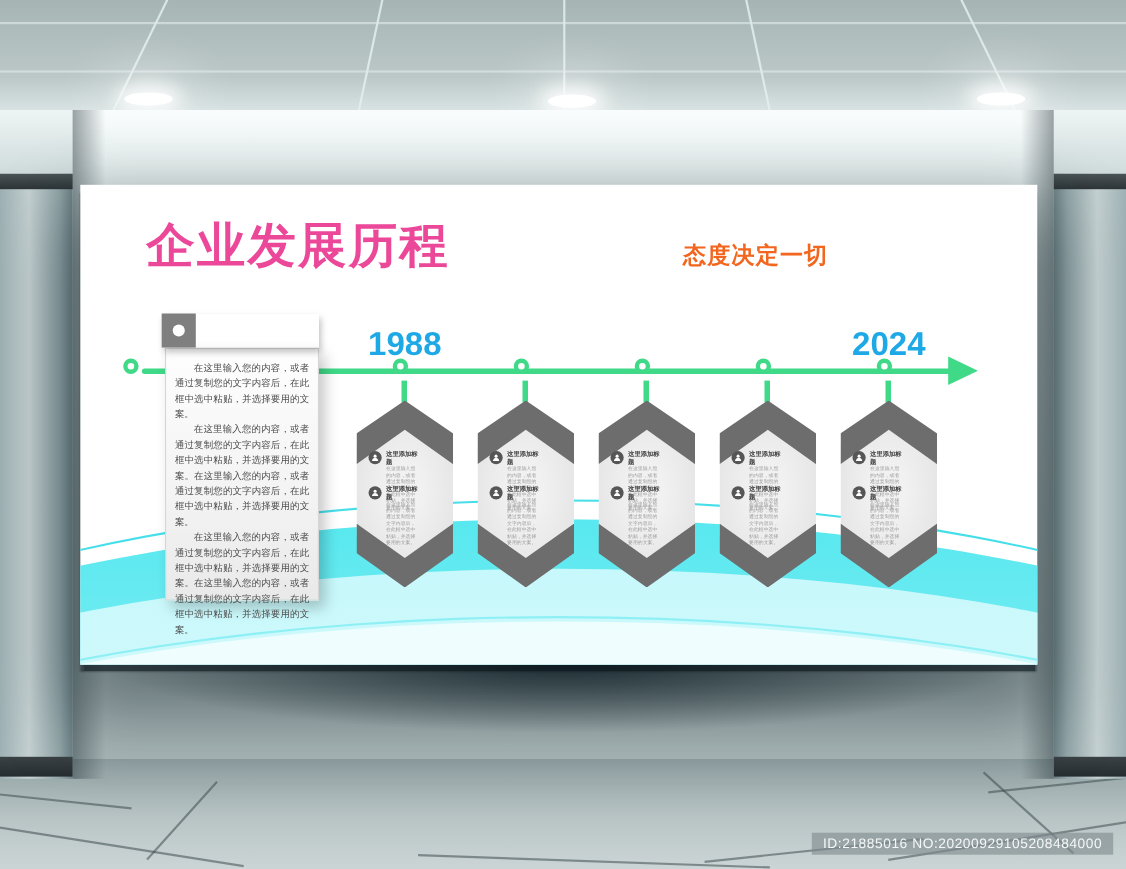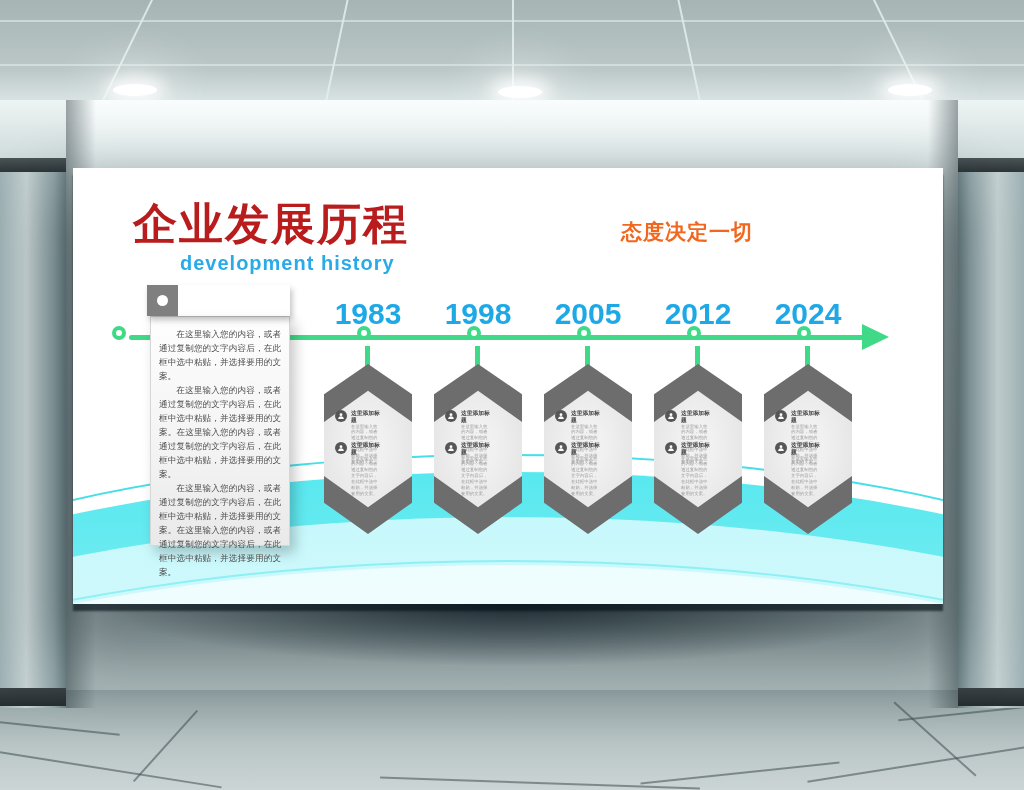--- a/index.html
+++ b/index.html
@@ -38,21 +38,21 @@
          box-shadow:0 7px 2px rgba(8,20,26,.65),0 36px 60px 14px rgba(16,34,40,.45);}
 
   
   .arc{position:absolute;border-radius:50%;}
   .arc.line1{left:-365px;top:286px;width:1600px;height:560px;border:2px solid #46dfe9;background:transparent;z-index:1;}
   .arc.band1{left:-415px;top:304px;width:1700px;height:600px;background:linear-gradient(180deg,#58e8ef 0%,#8ff0f5 45%);z-index:1;}
   .arc.band2{left:-465px;top:349px;width:1800px;height:640px;background:linear-gradient(180deg,#c7f8fb 0%,#e3fcfd 50%);z-index:1;}
   .arc.line2{left:-515px;top:392px;width:1900px;height:700px;border:2px solid #8ef0f5;background:transparent;z-index:1;}
   .arc.band3{left:-515px;top:397px;width:1900px;height:700px;background:linear-gradient(180deg,#eefdfe 0%,#ffffff 45%);z-index:1;}
 
-  .btitle{position:absolute;left:60px;top:34px;z-index:3;font-size:44px;font-weight:900;letter-spacing:2px;color:#b91c1c;line-height:1;}
+  .btitle{position:absolute;left:60px;top:34px;z-index:3;font-size:44px;font-weight:900;letter-spacing:2px;color:#ec4899;line-height:1;}
   .bsub{position:absolute;left:107px;top:84px;z-index:3;font-size:20px;font-weight:bold;letter-spacing:1px;color:#2aabe8;}
   .slogans{position:absolute;left:548px;top:50px;z-index:3;display:flex;gap:50px;font-size:21px;font-weight:900;color:#f2661e;letter-spacing:1px;}
 
   
   .tl-line{position:absolute;left:56px;top:167px;width:737px;height:5px;background:#3fd988;border-radius:3px;z-index:4;}
   .tl-arrow{position:absolute;left:789px;top:156px;width:0;height:0;z-index:4;
             border-top:13px solid transparent;border-bottom:13px solid transparent;border-left:27px solid #3fd988;}
   .node{width:14px;height:14px;border:4px solid #3fd988;border-radius:50%;background:#fff;}
   .tl-start{position:absolute;left:39px;top:158px;z-index:4;}
   #tl-items{position:absolute;left:0;top:0;width:100%;height:100%;z-index:5;}
@@ -137,31 +137,30 @@
   </div>
 
   <div class="board">
     <div class="arc line1"></div>
     <div class="arc band1"></div>
     <div class="arc band2"></div>
     <div class="arc line2"></div>
     <div class="arc band3"></div>
 
     <div class="btitle">企业发展历程</div>
-    <div class="bsub">development history</div>
     <div class="slogans">
       <span>态度决定一切</span>
     </div>
 
     <div class="tl-line"></div>
     <div class="tl-arrow"></div>
     <div class="tl-start node"></div>
     <div id="tl-items">
         <div class="ygroup" style="left: 239px;">
-          <div class="year">1983</div>
+          <div class="year">1988</div>
           <div class="ring node"></div>
           <div class="stub"></div>
           <div class="badge">
             <div class="hex"></div>
             <div class="chev up"></div>
             <div class="chev down"></div>
             <div class="entry" style="top:46px">
               <span class="eicon">
                 <svg viewBox="0 0 24 24">
                   <circle cx="12" cy="8" r="4.2" fill="#fff"></circle>
@@ -181,21 +180,20 @@
                 </svg>
               </span>
               <span class="etext">
                 <span class="etitle">这里添加标题</span>
                 <span class="ebody">在这里输入您的内容，或者通过复制您的文字内容后，在此框中选中粘贴，并选择要用的文案。</span>
               </span>
             </div>
           </div>
         </div>
         <div class="ygroup" style="left: 349px;">
-          <div class="year">1998</div>
           <div class="ring node"></div>
           <div class="stub"></div>
           <div class="badge">
             <div class="hex"></div>
             <div class="chev up"></div>
             <div class="chev down"></div>
             <div class="entry" style="top:46px">
               <span class="eicon">
                 <svg viewBox="0 0 24 24">
                   <circle cx="12" cy="8" r="4.2" fill="#fff"></circle>
@@ -215,21 +213,20 @@
                 </svg>
               </span>
               <span class="etext">
                 <span class="etitle">这里添加标题</span>
                 <span class="ebody">在这里输入您的内容，或者通过复制您的文字内容后，在此框中选中粘贴，并选择要用的文案。</span>
               </span>
             </div>
           </div>
         </div>
         <div class="ygroup" style="left: 459px;">
-          <div class="year">2005</div>
           <div class="ring node"></div>
           <div class="stub"></div>
           <div class="badge">
             <div class="hex"></div>
             <div class="chev up"></div>
             <div class="chev down"></div>
             <div class="entry" style="top:46px">
               <span class="eicon">
                 <svg viewBox="0 0 24 24">
                   <circle cx="12" cy="8" r="4.2" fill="#fff"></circle>
@@ -249,21 +246,20 @@
                 </svg>
               </span>
               <span class="etext">
                 <span class="etitle">这里添加标题</span>
                 <span class="ebody">在这里输入您的内容，或者通过复制您的文字内容后，在此框中选中粘贴，并选择要用的文案。</span>
               </span>
             </div>
           </div>
         </div>
         <div class="ygroup" style="left: 569px;">
-          <div class="year">2012</div>
           <div class="ring node"></div>
           <div class="stub"></div>
           <div class="badge">
             <div class="hex"></div>
             <div class="chev up"></div>
             <div class="chev down"></div>
             <div class="entry" style="top:46px">
               <span class="eicon">
                 <svg viewBox="0 0 24 24">
                   <circle cx="12" cy="8" r="4.2" fill="#fff"></circle>
@@ -330,14 +326,15 @@
           <span class="rdot"></span>
         </div>
     </div>
     <div class="panel">
       <p>在这里输入您的内容，或者通过复制您的文字内容后，在此框中选中粘贴，并选择要用的文案。</p>
       <p>在这里输入您的内容，或者通过复制您的文字内容后，在此框中选中粘贴，并选择要用的文案。在这里输入您的内容，或者通过复制您的文字内容后，在此框中选中粘贴，并选择要用的文案。</p>
       <p>在这里输入您的内容，或者通过复制您的文字内容后，在此框中选中粘贴，并选择要用的文案。在这里输入您的内容，或者通过复制您的文字内容后，在此框中选中粘贴，并选择要用的文案。</p>
     </div>
   </div>
 
+  <div class="wm-chip">ID:21885016 NO:20200929105208484000</div>
 
 </div>
 
 </body></html>

